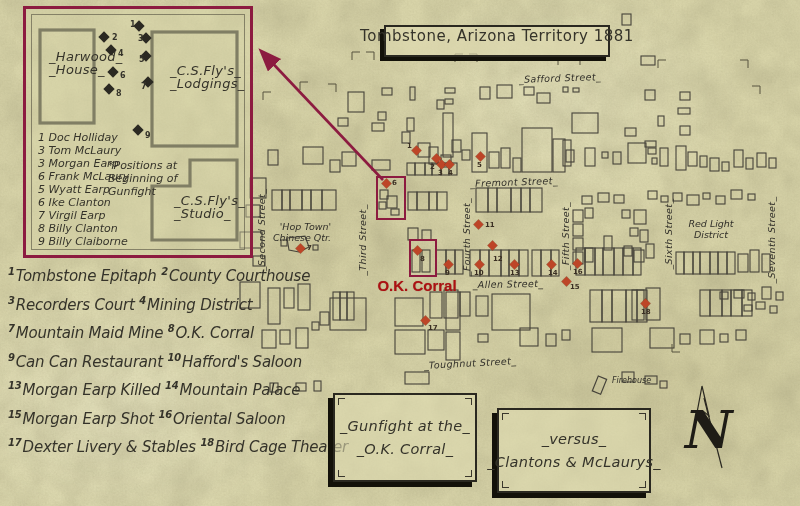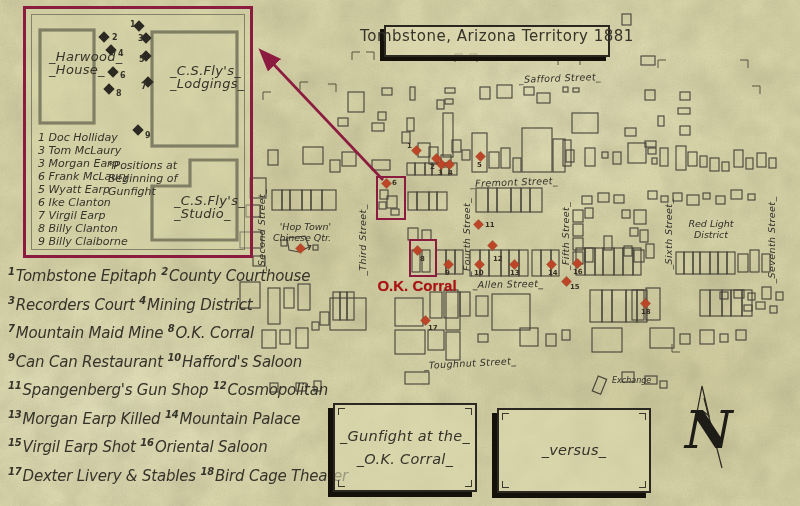--- a/index.html
+++ b/index.html
@@ -50,21 +50,21 @@
   
   .red-frame{position:absolute;border:2.5px solid #8c1b40;background:transparent;}
   #okc-label{position:absolute;transform:translate(-50%,-50%);font-family:"Liberation Sans",sans-serif;font-weight:bold;font-size:15px;color:#ab1113;white-space:nowrap;text-shadow:0 0 1px rgba(120,0,0,.4);}
   
   .plaque{
     position:absolute;border:2px solid #2a2820;background:rgba(222,218,176,.6);
     box-shadow:-5px 5px 0 #131109;
     display:flex;flex-direction:column;align-items:center;justify-content:center;
     font-size:14.5px;font-style:italic;line-height:23px;text-align:center;white-space:nowrap;letter-spacing:.3px;
   }
-  #gunfight-box{left:333px;top:403px;width:140px;height:85px;}
+  #gunfight-box{left:333px;top:393px;width:140px;height:85px;}
   #versus-box{left:497px;top:408px;width:150px;height:81px;}
   .corner{position:absolute;width:6px;height:6px;border-color:#3a372c;border-style:solid;border-width:0;}
   .corner.tl{left:3px;top:3px;border-left-width:1.5px;border-top-width:1.5px;}
   .corner.tr{right:3px;top:3px;border-right-width:1.5px;border-top-width:1.5px;}
   .corner.bl{left:3px;bottom:3px;border-left-width:1.5px;border-bottom-width:1.5px;}
   .corner.br{right:3px;bottom:3px;border-right-width:1.5px;border-bottom-width:1.5px;}
   #firehouse-label{position:absolute;font-size:8px;font-style:italic;color:#32302a;}
 </style>
 </head>
 <body>
@@ -378,23 +378,22 @@
         <div class="inset-marker" style="left: 108px; top: 117px;"></div>
         <div class="inset-marker-num" style="left: 119px; top: 122px;">9</div>
       </div>
   </div>
 
   <div id="legend" class="abs">
       <div class="legend-line"><span class="legend-num">1</span><span>Tombstone Epitaph </span><span class="legend-num">2</span><span>County Courthouse </span></div>
       <div class="legend-line"><span class="legend-num">3</span><span>Recorders Court </span><span class="legend-num">4</span><span>Mining District </span></div>
       <div class="legend-line"><span class="legend-num">7</span><span>Mountain Maid Mine </span><span class="legend-num">8</span><span>O.K. Corral </span></div>
       <div class="legend-line"><span class="legend-num">9</span><span>Can Can Restaurant </span><span class="legend-num">10</span><span>Hafford's Saloon </span></div>
-      <div class="legend-line"><span class="legend-num">11</span><span>Spangenberg's Gun Shop </span><span class="legend-num">12</span><span>Cosmopolitan </span></div>
       <div class="legend-line"><span class="legend-num">13</span><span>Morgan Earp Killed </span><span class="legend-num">14</span><span>Mountain Palace </span></div>
-      <div class="legend-line"><span class="legend-num">15</span><span>Virgil Earp Shot </span><span class="legend-num">16</span><span>Oriental Saloon </span></div>
+      <div class="legend-line"><span class="legend-num">15</span><span>Morgan Earp Shot </span><span class="legend-num">16</span><span>Oriental Saloon </span></div>
       <div class="legend-line"><span class="legend-num">17</span><span>Dexter Livery &amp; Stables </span><span class="legend-num">18</span><span>Bird Cage Theater </span></div>
     </div>
 
   <div id="street-labels">
       <div class="street-h" style="left: 560px; top: 78px; transform: translate(-50%, -50%) rotate(-2deg);">_Safford Street_</div>
       <div class="street-h" style="left: 514px; top: 182px; transform: translate(-50%, -50%) rotate(-2deg);">_Fremont Street_</div>
       <div class="street-h" style="left: 508px; top: 284px; transform: translate(-50%, -50%) rotate(-1deg);">_Allen Street_</div>
       <div class="street-h" style="left: 470px; top: 363px; transform: translate(-50%, -50%) rotate(-3deg);">_Toughnut Street_</div>
       <div class="street-v" style="left: 261px; top: 230px;">_Second Street_</div>
       <div class="street-v" style="left: 362px; top: 240px;">_Third Street_</div>
@@ -402,21 +401,21 @@
       <div class="street-v" style="left: 565px; top: 236px;">_Fifth Street_</div>
       <div class="street-v" style="left: 668px; top: 234px;">_Sixth Street_</div>
       <div class="street-v" style="left: 771px; top: 240px;">_Seventh Street_</div>
     </div>
   <div id="area-labels">
       <div class="area-label" style="left: 302px; top: 232px; text-align: right;">'Hop Town'
 Chinese Qtr.</div>
       <div class="area-label" style="left: 711px; top: 229px;">Red Light
 District</div>
     </div>
-  <div id="firehouse-label" style="left:612px;top:376px;">Exchange</div>
+  <div id="firehouse-label" style="left:612px;top:376px;">Firehouse</div>
 
   <div id="map-markers">
       <div class="map-marker" style="left: 412.5px; top: 146.5px;"></div>
       <div class="map-marker-num" style="left: 407px; top: 142px;">1</div>
       <div class="map-marker" style="left: 432.5px; top: 154.5px;"></div>
       <div class="map-marker-num" style="left: 430px; top: 163px;">2</div>
       <div class="map-marker" style="left: 437.5px; top: 160.5px;"></div>
       <div class="map-marker-num" style="left: 438px; top: 169px;">3</div>
       <div class="map-marker" style="left: 445.5px; top: 160.5px;"></div>
       <div class="map-marker-num" style="left: 448px; top: 169px;">4</div>
@@ -461,15 +460,16 @@
       <span class="corner br"></span>
     <span>_Gunfight at the_</span>
     <span>_O.K. Corral_</span>
   </div>
   <div id="versus-box" class="plaque">
     <span class="corner tl"></span>
       <span class="corner tr"></span>
     <span class="corner bl"></span>
       <span class="corner br"></span>
     <span>_versus_</span>
+    <span>_Clantons &amp; McLaurys_</span>
   </div>
 
 </div>
 
 </body></html>

